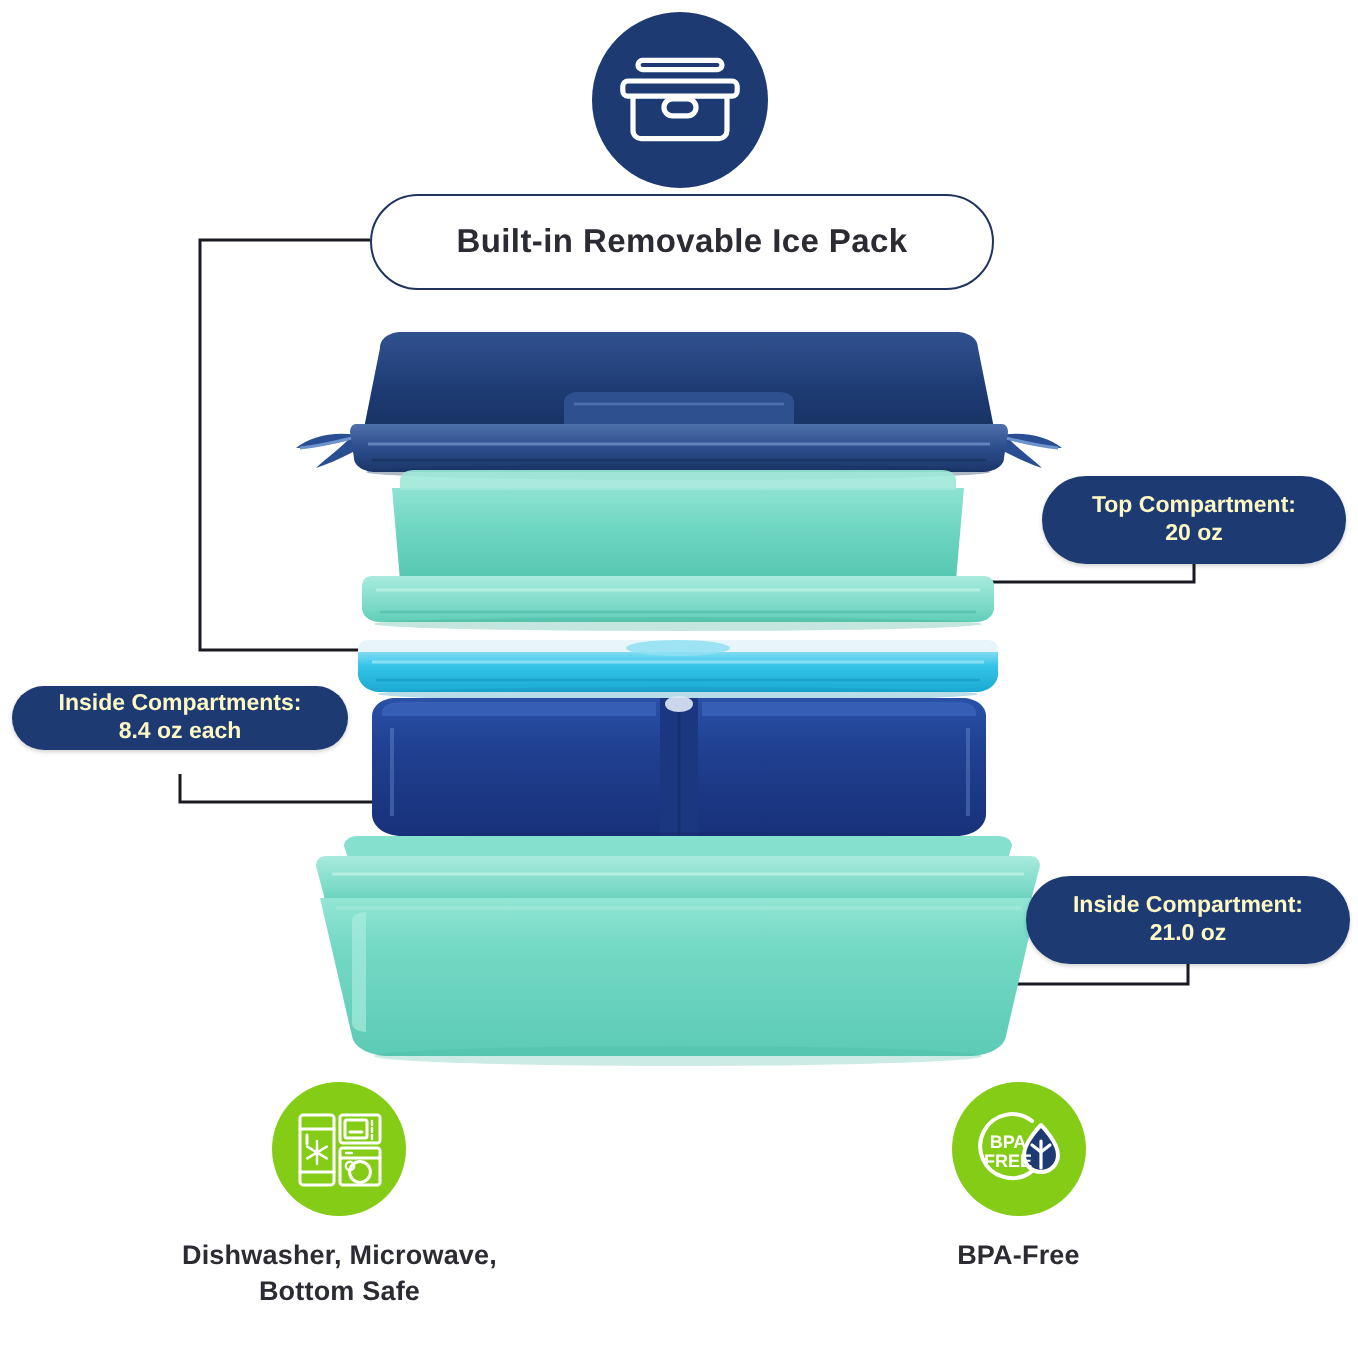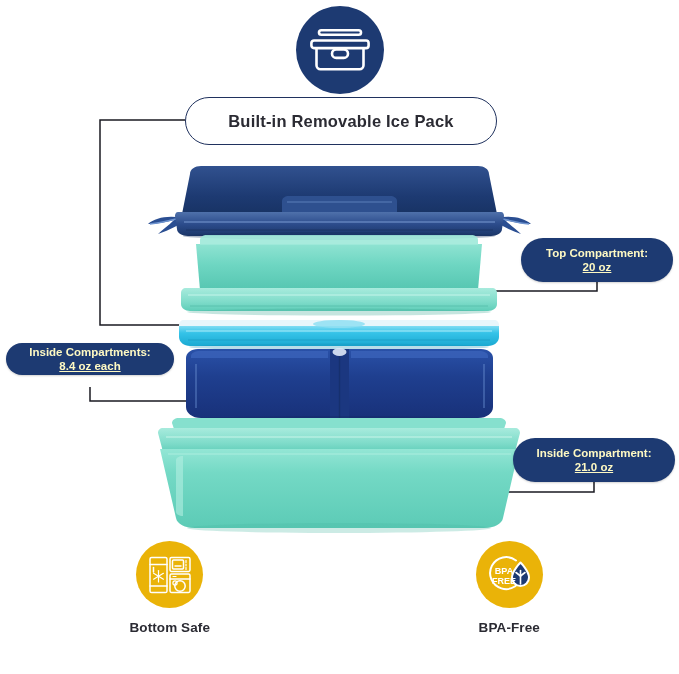--- a/index.html
+++ b/index.html
@@ -36,38 +36,38 @@
   }
 
   
   .pill{
     position:absolute;background:#1d3a72;border-radius:22px;
     display:flex;flex-direction:column;align-items:center;justify-content:center;
     color:#fef9c3;text-align:center;z-index:5;
     box-shadow:0 1px 2px rgba(0,0,0,.18);
   }
   .pill .l1{font-size:11.5px;font-weight:bold;line-height:14px;}
-  .pill .l2{font-size:11.5px;font-weight:bold;line-height:14px;text-decoration:underline;}
+  .pill .l2{font-size:11.5px;font-weight:bold;line-height:14px;}
 
   #pill-top{left:521px;top:238px;width:152px;height:44px;}
   #pill-inside{left:6px;top:343px;width:168px;height:32px;}
   #pill-bottom{left:513px;top:438px;width:162px;height:44px;}
 
   
   .art{position:absolute;left:0;top:150px;width:679px;height:390px;z-index:3;}
 
   
   .features{
     position:absolute;left:0;top:541px;width:679px;height:133px;
     display:flex;align-items:flex-start;justify-content:space-around;
     z-index:4;
   }
   .feature{width:210px;display:flex;flex-direction:column;align-items:center;}
   .fcircle{
-    width:67px;height:67px;border-radius:50%;background:#eab308;
+    width:67px;height:67px;border-radius:50%;background:#84cc16;
     display:flex;align-items:center;justify-content:center;
   }
   .flabel{
     margin-top:11px;text-align:center;font-size:13.5px;font-weight:bold;
     color:#2b2b33;line-height:18px;letter-spacing:.1px;
   }
 </style>
 </head>
 <body>
 
@@ -252,20 +252,21 @@
           <path d="M38 12.5 v2" stroke-width="1.2"></path>
 
           <rect x="22" y="19" width="20" height="18.5" rx="1.4"></rect>
           <path d="M22 24 H42"></path>
           <circle cx="32" cy="31" r="5.2"></circle>
           <circle cx="27" cy="28" r="2.1" stroke-width="1.2"></circle>
           <path d="M25 21.5 h3" stroke-width="1.2"></path>
         </svg>
       </div>
       <div class="flabel">
+        <div>Dishwasher, Microwave,</div>
         <div>Bottom Safe</div>
       </div>
     </div>
 
 
     <div class="feature">
       <div class="fcircle">
         <svg width="46" height="42" viewBox="0 0 46 42" fill="none" stroke="#ffffff" stroke-width="2" stroke-linejoin="round" stroke-linecap="round">
           <path d="M30 6.5 A16 16 0 1 0 36 21"></path>
           <path d="M34.5 8.5 C34.5 8.5 26 17 26 23.5 a8.5 8.5 0 0 0 17 0 C43 17 34.5 8.5 34.5 8.5 Z" fill="#1d3a72"></path>

